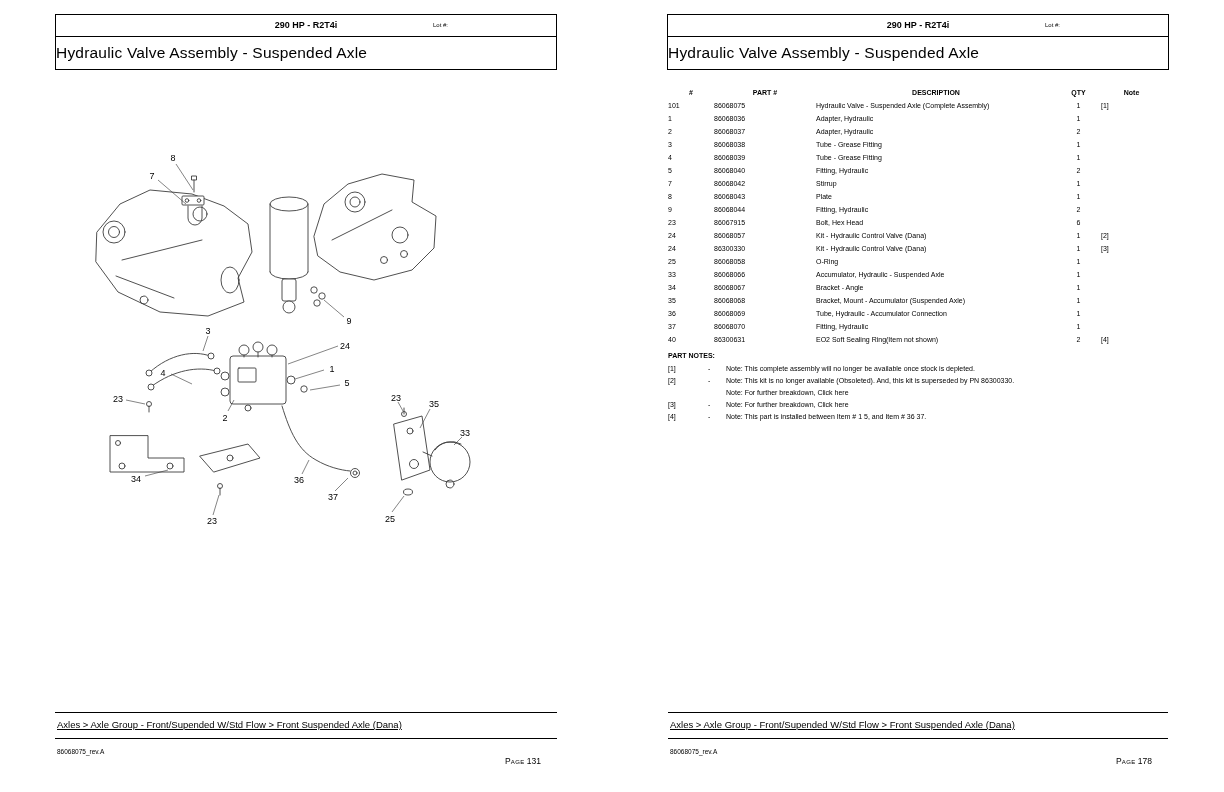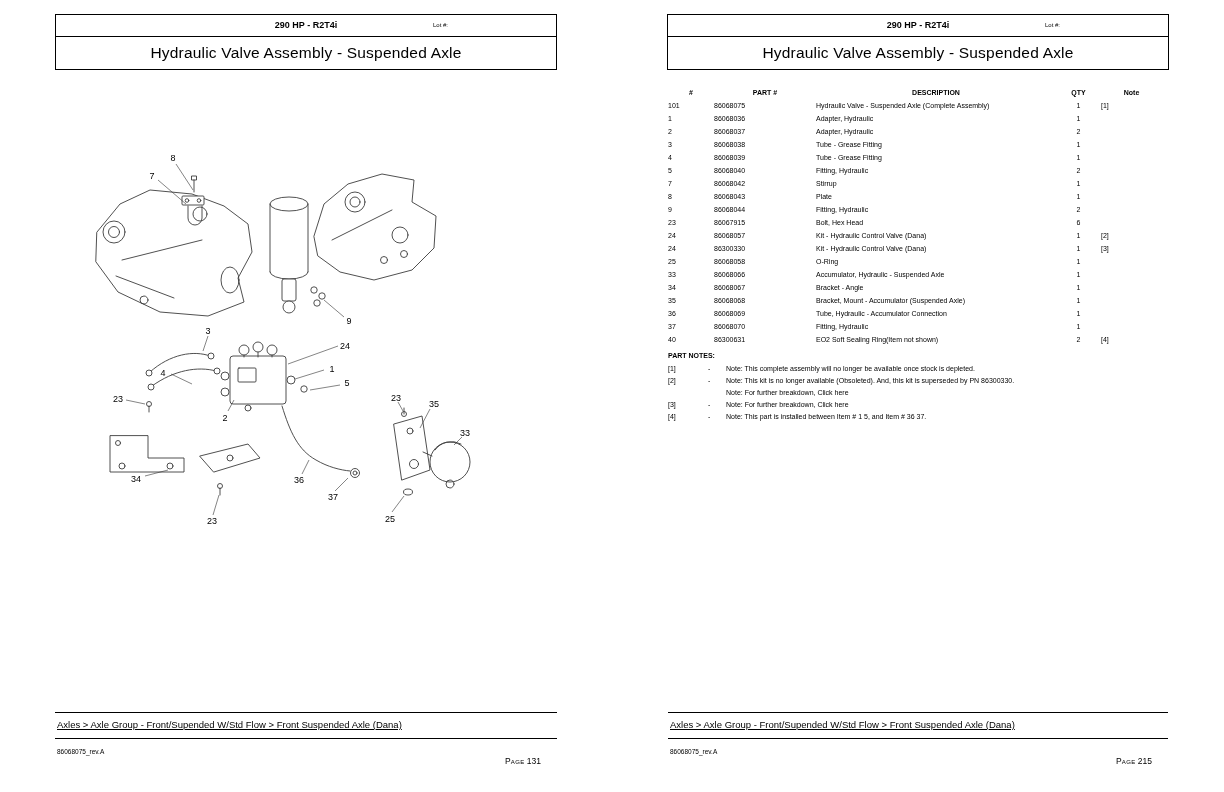--- a/index.html
+++ b/index.html
@@ -11,21 +11,21 @@
   }
   .page { position:absolute; top:0; height:792px; background:#fff; }
   .page-left  { left:0;   width:612px; }
   .page-right { left:612px; width:612px; }
 
   
   .title-box { position:absolute; top:14px; left:55px; width:500px; border:1px solid #000; background:#fff; }
   .model-row { position:relative; height:21px; line-height:21px; text-align:center;
                font-weight:bold; font-size:9px; border-bottom:1px solid #000; }
   .lot { position:absolute; right:108px; top:0; font-weight:normal; font-size:6px; }
-  .page-title { height:32px; line-height:32px; text-align:center; font-size:15.5px; letter-spacing:.2px; }
+  .page-title { height:32px; line-height:32px; font-size:15.5px; letter-spacing:.2px; }
 
   
   .diagram { position:absolute; top:140px; left:52px; width:510px; height:430px; }
   .diagram svg { width:100%; height:100%; }
   .part-line { stroke:#3c3c3c; stroke-width:.9; fill:none; stroke-linejoin:round; stroke-linecap:round; }
   .part-fill { stroke:#3c3c3c; stroke-width:.9; fill:#ffffff; stroke-linejoin:round; }
   .leader { stroke:#333; stroke-width:.6; fill:none; }
   .callout { font-size:9px; fill:#000; text-anchor:middle; font-family:"Liberation Sans", sans-serif; }
 
   
@@ -436,17 +436,17 @@
   </div>
 
   <footer class="page-footer">
     <div class="rule"></div>
     <div class="breadcrumb">Axles &gt; Axle Group - Front/Supended W/Std Flow &gt; Front Suspended Axle (Dana)</div>
     <div class="rule"></div>
     <div class="footer-row">
       <span class="docref">86068075_rev.A</span>
       <span class="pageno">
         <span class="pg-label">Page</span>
-        <span class="pg-num">215</span>
+        <span class="pg-num">178</span>
       </span>
     </div>
   </footer>
 </section>
 
 </body></html>

